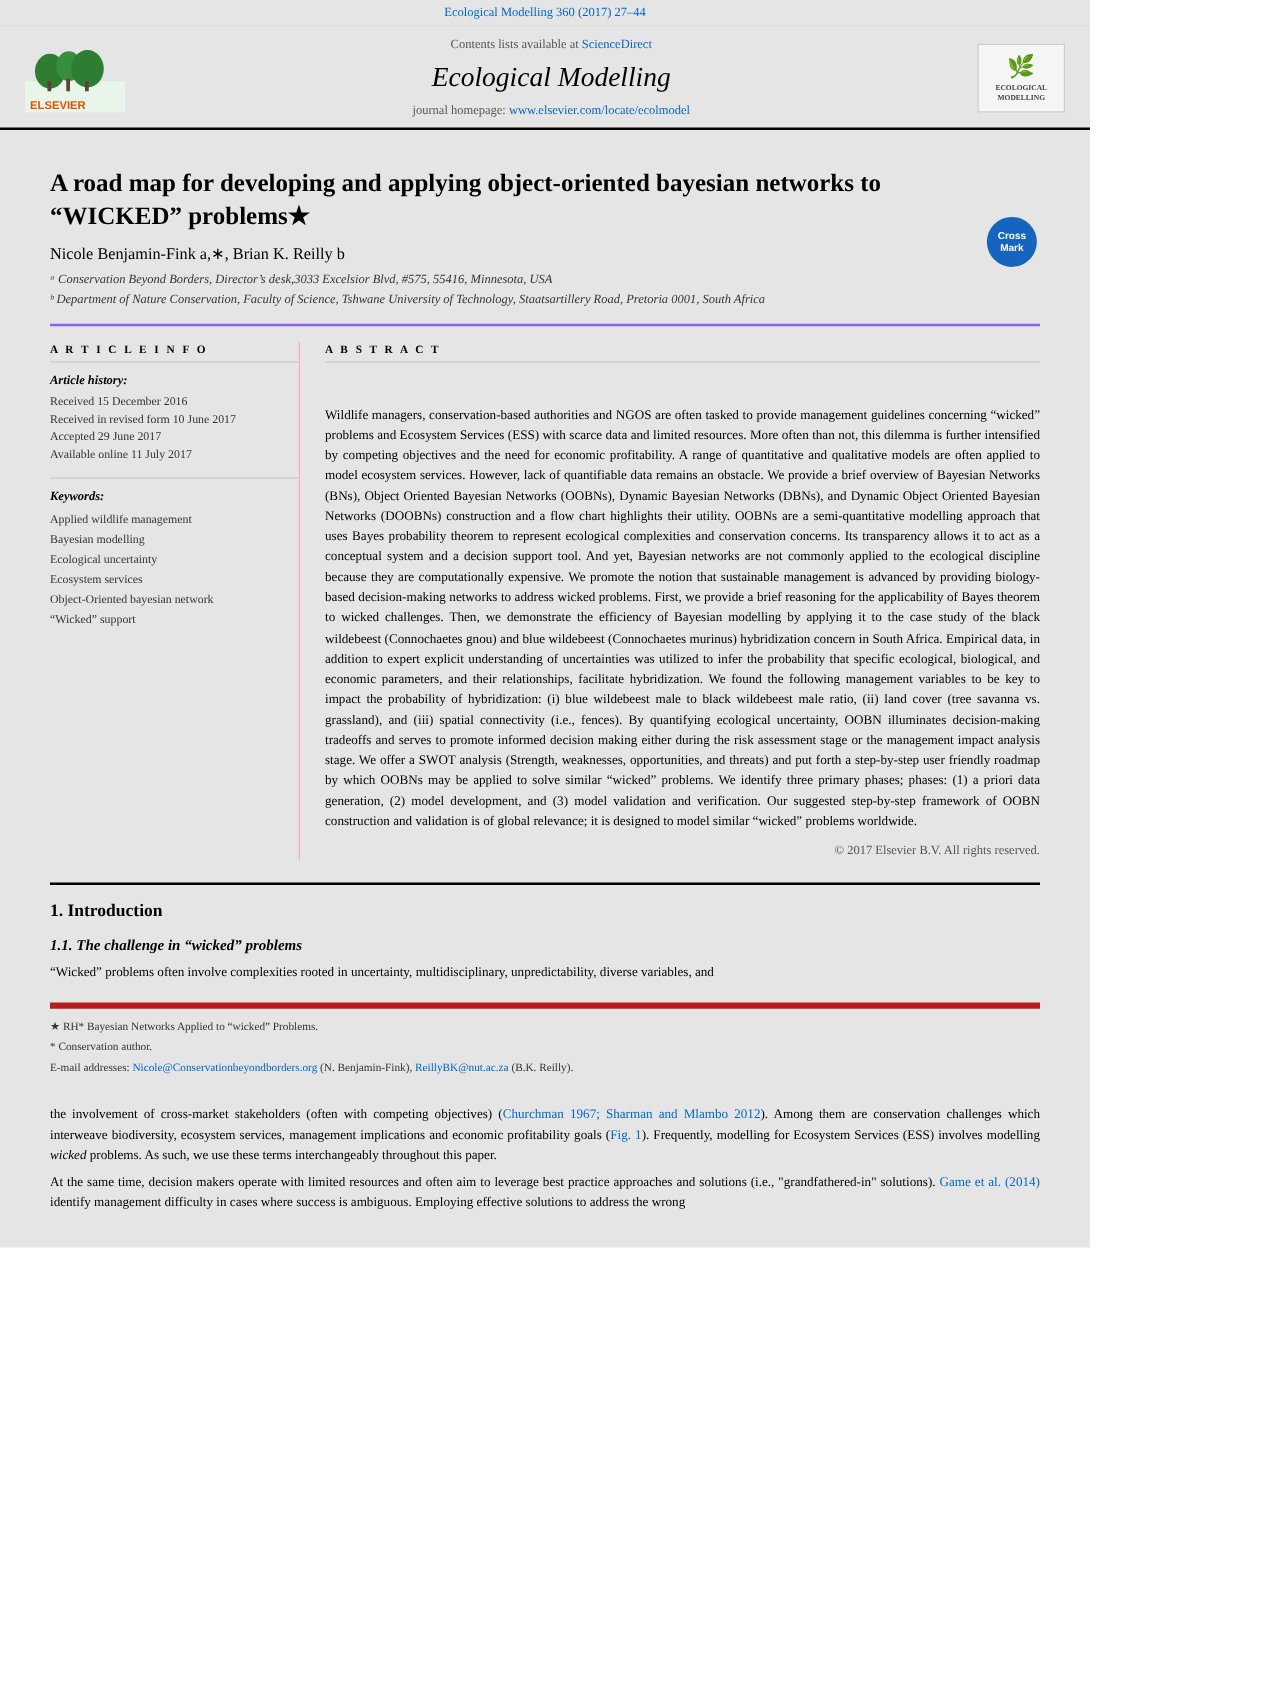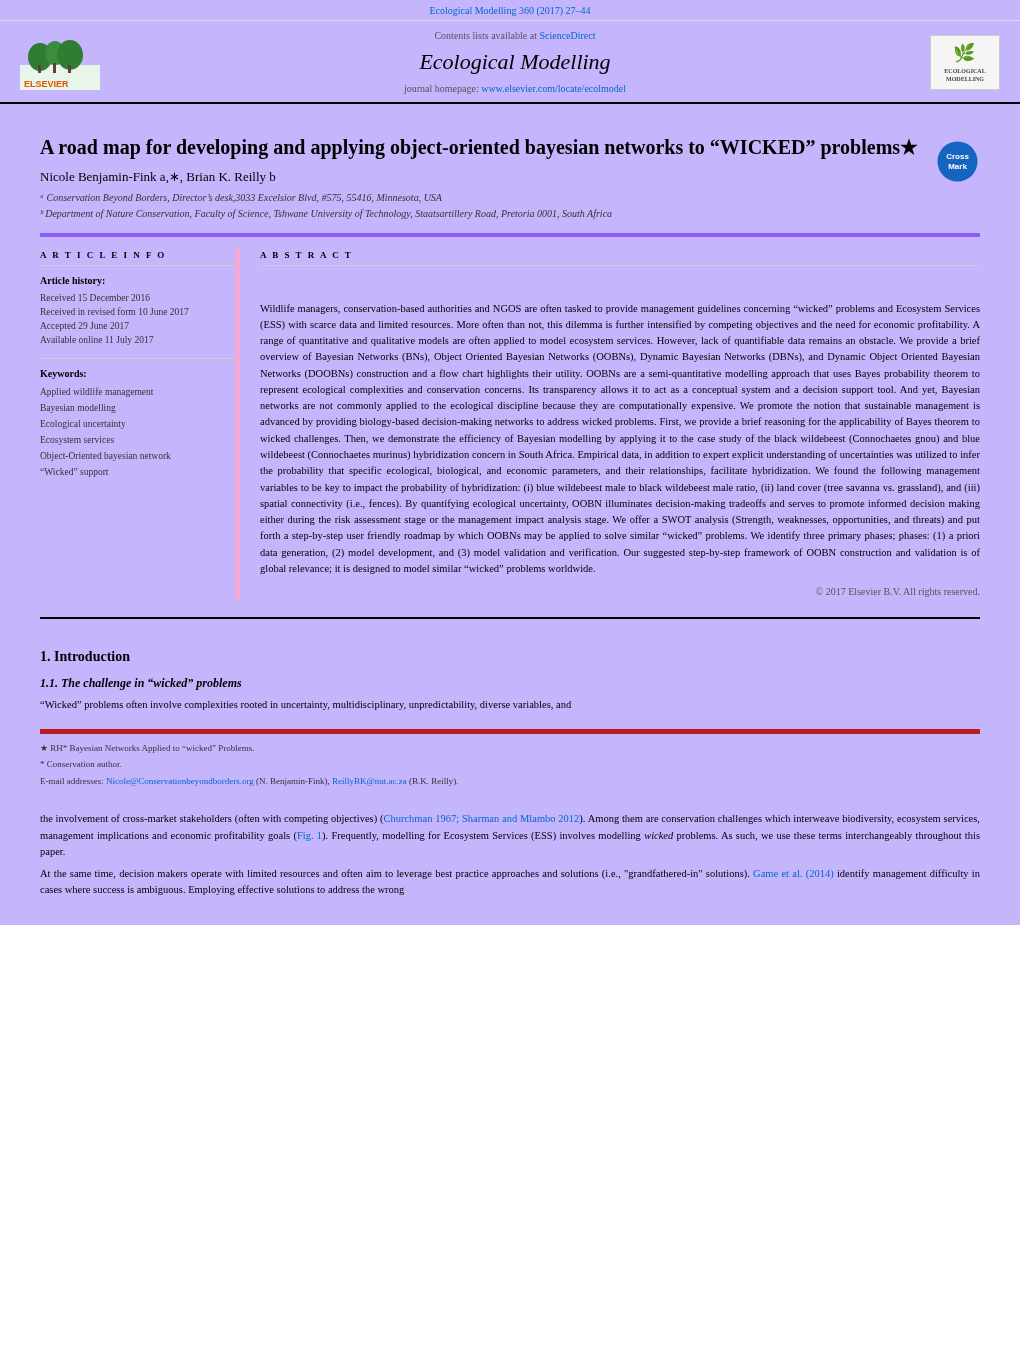--- a/index.html
+++ b/index.html
@@ -7,23 +7,23 @@
       font-family: 'Times New Roman', Times, serif;
       background: #fff;
       color: #000;
       width: 1020px;
       min-height: 1351px;
       font-size: 12px;
       line-height: 1.4;
     }
 
     .page-container {
-      width: 1020px;
+      width: 872px;
       padding: 0;
-      background: #c4b5fd;
+      background: #e5e5e5;
     }
 
     
     .journal-header {
       border-bottom: 2px solid #000;
       padding: 8px 20px 6px;
       display: flex;
       align-items: center;
       justify-content: space-between;
     }
@@ -88,23 +88,23 @@
     }
 
     
     .article-body {
       padding: 15px 40px 20px;
     }
 
     
     .article-title-section {
       padding: 15px 0 10px;
-      border-bottom: 4px solid #8b5cf6;
+      border-bottom: 2px solid #8b5cf6;
       display: flex;
-      align-items: flex-start;
+      align-items: center;
       justify-content: space-between;
       gap: 10px;
     }
 
     .article-title-text {
       flex: 1;
     }
 
     .article-title {
       font-size: 20px;
@@ -137,21 +137,21 @@
     
     .two-col {
       display: flex;
       gap: 20px;
       margin-top: 12px;
     }
 
     .col-left {
       width: 200px;
       flex-shrink: 0;
-      border-right: 5px solid #f9a8d4;
+      border-right: 1px solid #f9a8d4;
     }
 
     .col-right {
       flex: 1;
     }
 
     .section-label {
       font-size: 9px;
       letter-spacing: 2px;
       text-transform: uppercase;
@@ -161,20 +161,21 @@
       margin-bottom: 8px;
       font-weight: bold;
     }
 
     .article-info-group {
       margin-bottom: 10px;
     }
 
     .article-info-heading {
       font-size: 10px;
+      font-style: italic;
       font-weight: bold;
       margin-bottom: 3px;
     }
 
     .article-info-item {
       font-size: 9.5px;
       color: #333;
       line-height: 1.5;
     }
 
@@ -201,21 +202,21 @@
       font-size: 10px;
       color: #555;
       text-align: right;
       margin-top: 8px;
     }
 
     
     .intro-section {
       margin-top: 18px;
       border-top: 2px solid #000;
-      padding-top: 28px;
+      padding-top: 12px;
     }
 
     .section-number-title {
       font-size: 14px;
       font-weight: bold;
       margin-bottom: 8px;
     }
 
     .subsection-title {
       font-size: 12px;

